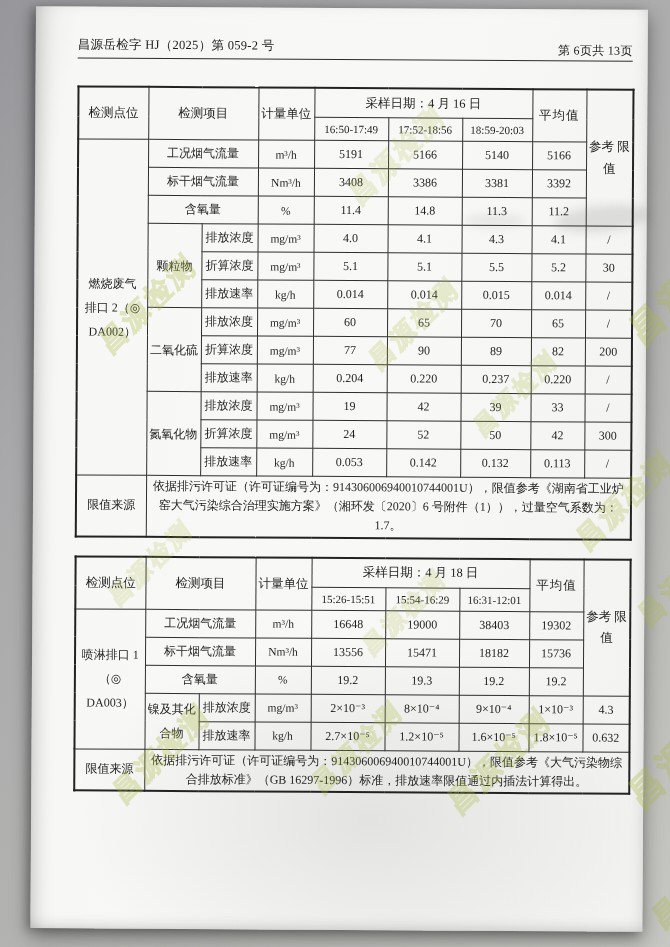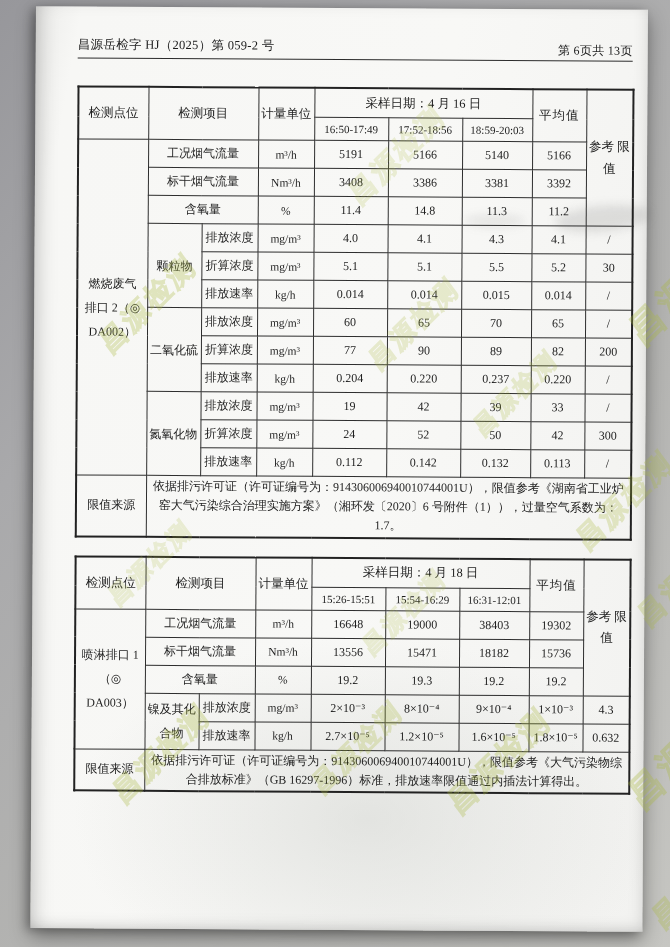--- a/index.html
+++ b/index.html
@@ -202,21 +202,21 @@
             <td class="cell-unit">mg/m³</td>
             <td class="cell-value">24</td>
             <td class="cell-value">52</td>
             <td class="cell-value">50</td>
             <td class="cell-avg">42</td>
             <td class="cell-ref">300</td>
           </tr>
           <tr>
             <td class="cell-item" colspan="1">排放速率</td>
             <td class="cell-unit">kg/h</td>
-            <td class="cell-value">0.112</td>
+            <td class="cell-value">0.053</td>
             <td class="cell-value">0.142</td>
             <td class="cell-value">0.132</td>
             <td class="cell-avg">0.113</td>
             <td class="cell-ref">/</td>
           </tr>
           <tr class="limit-row">
             <td class="limit-label">限值来源</td>
             <td class="limit-text" colspan="8">依据排污许可证（许可证编号为：914306006940010744001U），限值参考《湖南省工业炉窑大气污染综合治理实施方案》（湘环发〔2020〕6 号附件（1）），过量空气系数为：1.7。</td>
           </tr>
         </tbody>

